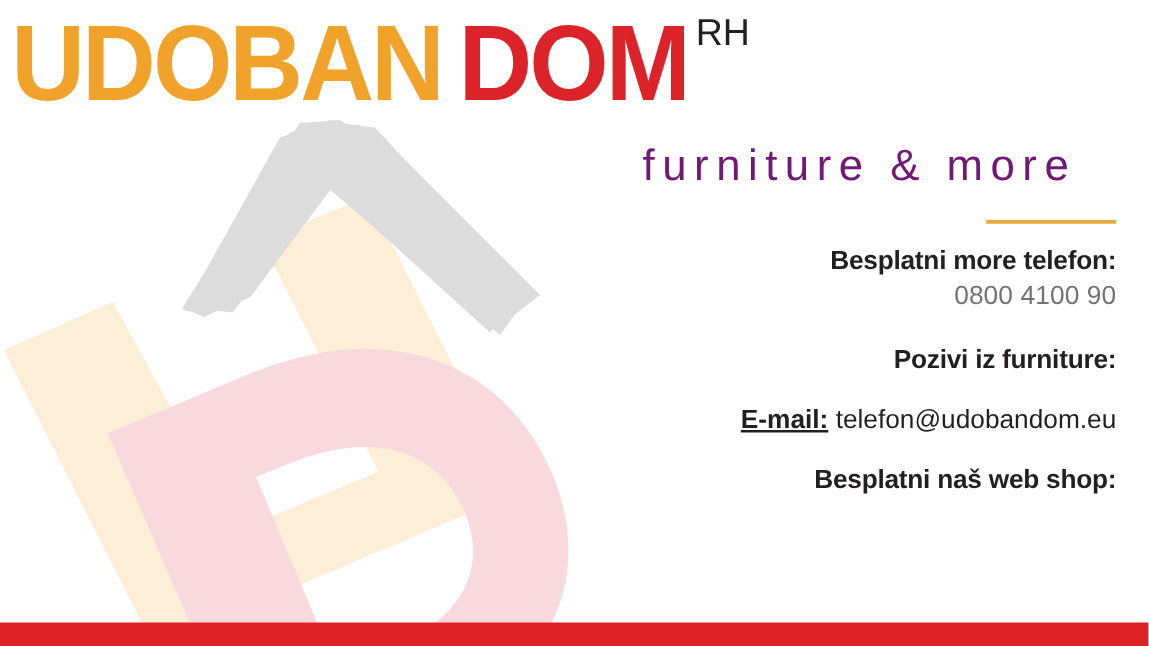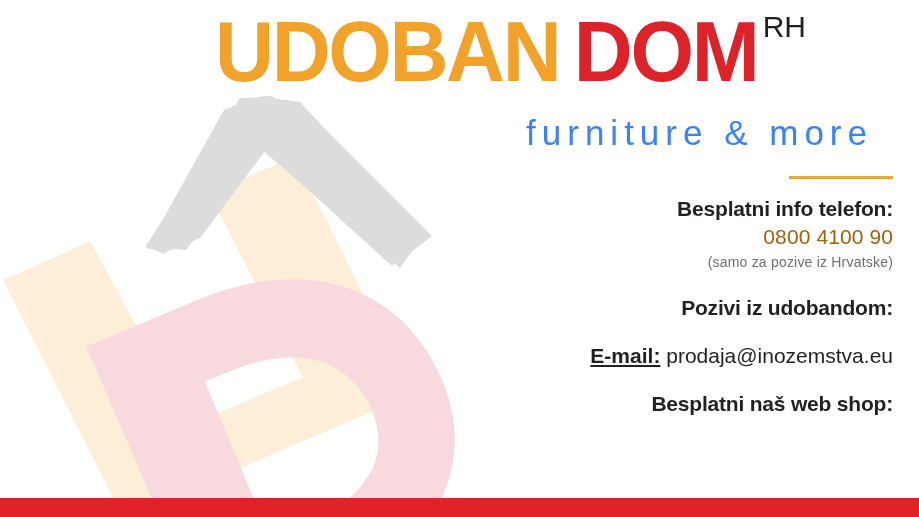--- a/index.html
+++ b/index.html
@@ -25,21 +25,21 @@
     width:919px; height:517px;
     pointer-events:none;
     z-index:0;
   }
 
   
   .logo-row {
     position:absolute;
     left:0; top:8px;
     width:806px;
-    text-align:right;
+    text-align:left;
     z-index:3;
     white-space:nowrap;
   }
   .logo-word {
     font-family:"Liberation Sans", sans-serif;
     font-weight:bold;
     font-size:86px;
     letter-spacing:-2.5px;
     line-height:1;
     display:inline-block;
@@ -57,26 +57,26 @@
     letter-spacing:0px;
     display:inline-block;
     vertical-align:top;
     margin-top:2px;
     margin-left:1px;
   }
 
   
   .tagline {
     position:absolute;
-    right:46px; top:113px;
+    right:58px; top:113px;
     font-family:"Liberation Sans", sans-serif;
     font-weight:300;
     font-size:35px;
     letter-spacing:6px;
-    color:#3b82f6;
+    color:#701a75;
     z-index:3;
     white-space:nowrap;
   }
 
   
   .divider {
     position:absolute;
     right:26px; top:176px;
     width:104px; height:3px;
     background:#E8A93C;
@@ -97,21 +97,21 @@
     font-size:21px;
     color:#231F20;
     line-height:1.28;
     letter-spacing:-0.2px;
     white-space:nowrap;
   }
   .c-plain {
     font-family:"Liberation Sans", sans-serif;
     font-weight:400;
     font-size:21px;
-    color:#a16207;
+    color:#737373;
     line-height:1.3;
     letter-spacing:0.1px;
     white-space:nowrap;
   }
   .c-small {
     font-family:"Liberation Sans", sans-serif;
     font-weight:400;
     font-size:14px;
     color:#6D6E71;
     line-height:1.4;
@@ -170,32 +170,31 @@
   <div class="logo-row">
     <span class="logo-word logo-udoban">UDOBAN</span><span class="logo-word logo-dom">DOM</span><span class="logo-rh">RH</span>
   </div>
 
   <div class="tagline">furniture &amp; more</div>
 
   <div class="divider"></div>
 
   <div class="contact">
 
-    <div class="c-strong">Besplatni info telefon:</div>
+    <div class="c-strong">Besplatni more telefon:</div>
     <div class="c-plain">0800 4100 90</div>
     <div class="gap-sm"></div>
-    <div class="c-small">(samo za pozive iz Hrvatske)</div>
 
     <div class="gap-lg"></div>
 
-    <div class="c-strong">Pozivi iz udobandom:</div>
+    <div class="c-strong">Pozivi iz furniture:</div>
 
     <div class="gap-md"></div>
 
-    <div class="c-inline"><span class="lbl">E-mail:</span> <span class="val">prodaja@inozemstva.eu</span></div>
+    <div class="c-inline"><span class="lbl">E-mail:</span> <span class="val">telefon@udobandom.eu</span></div>
 
     <div class="gap-lg"></div>
 
     <div class="c-strong">Besplatni naš web shop:</div>
 
   </div>
 
   <div class="bottom-bar"></div>
 
 </div>

